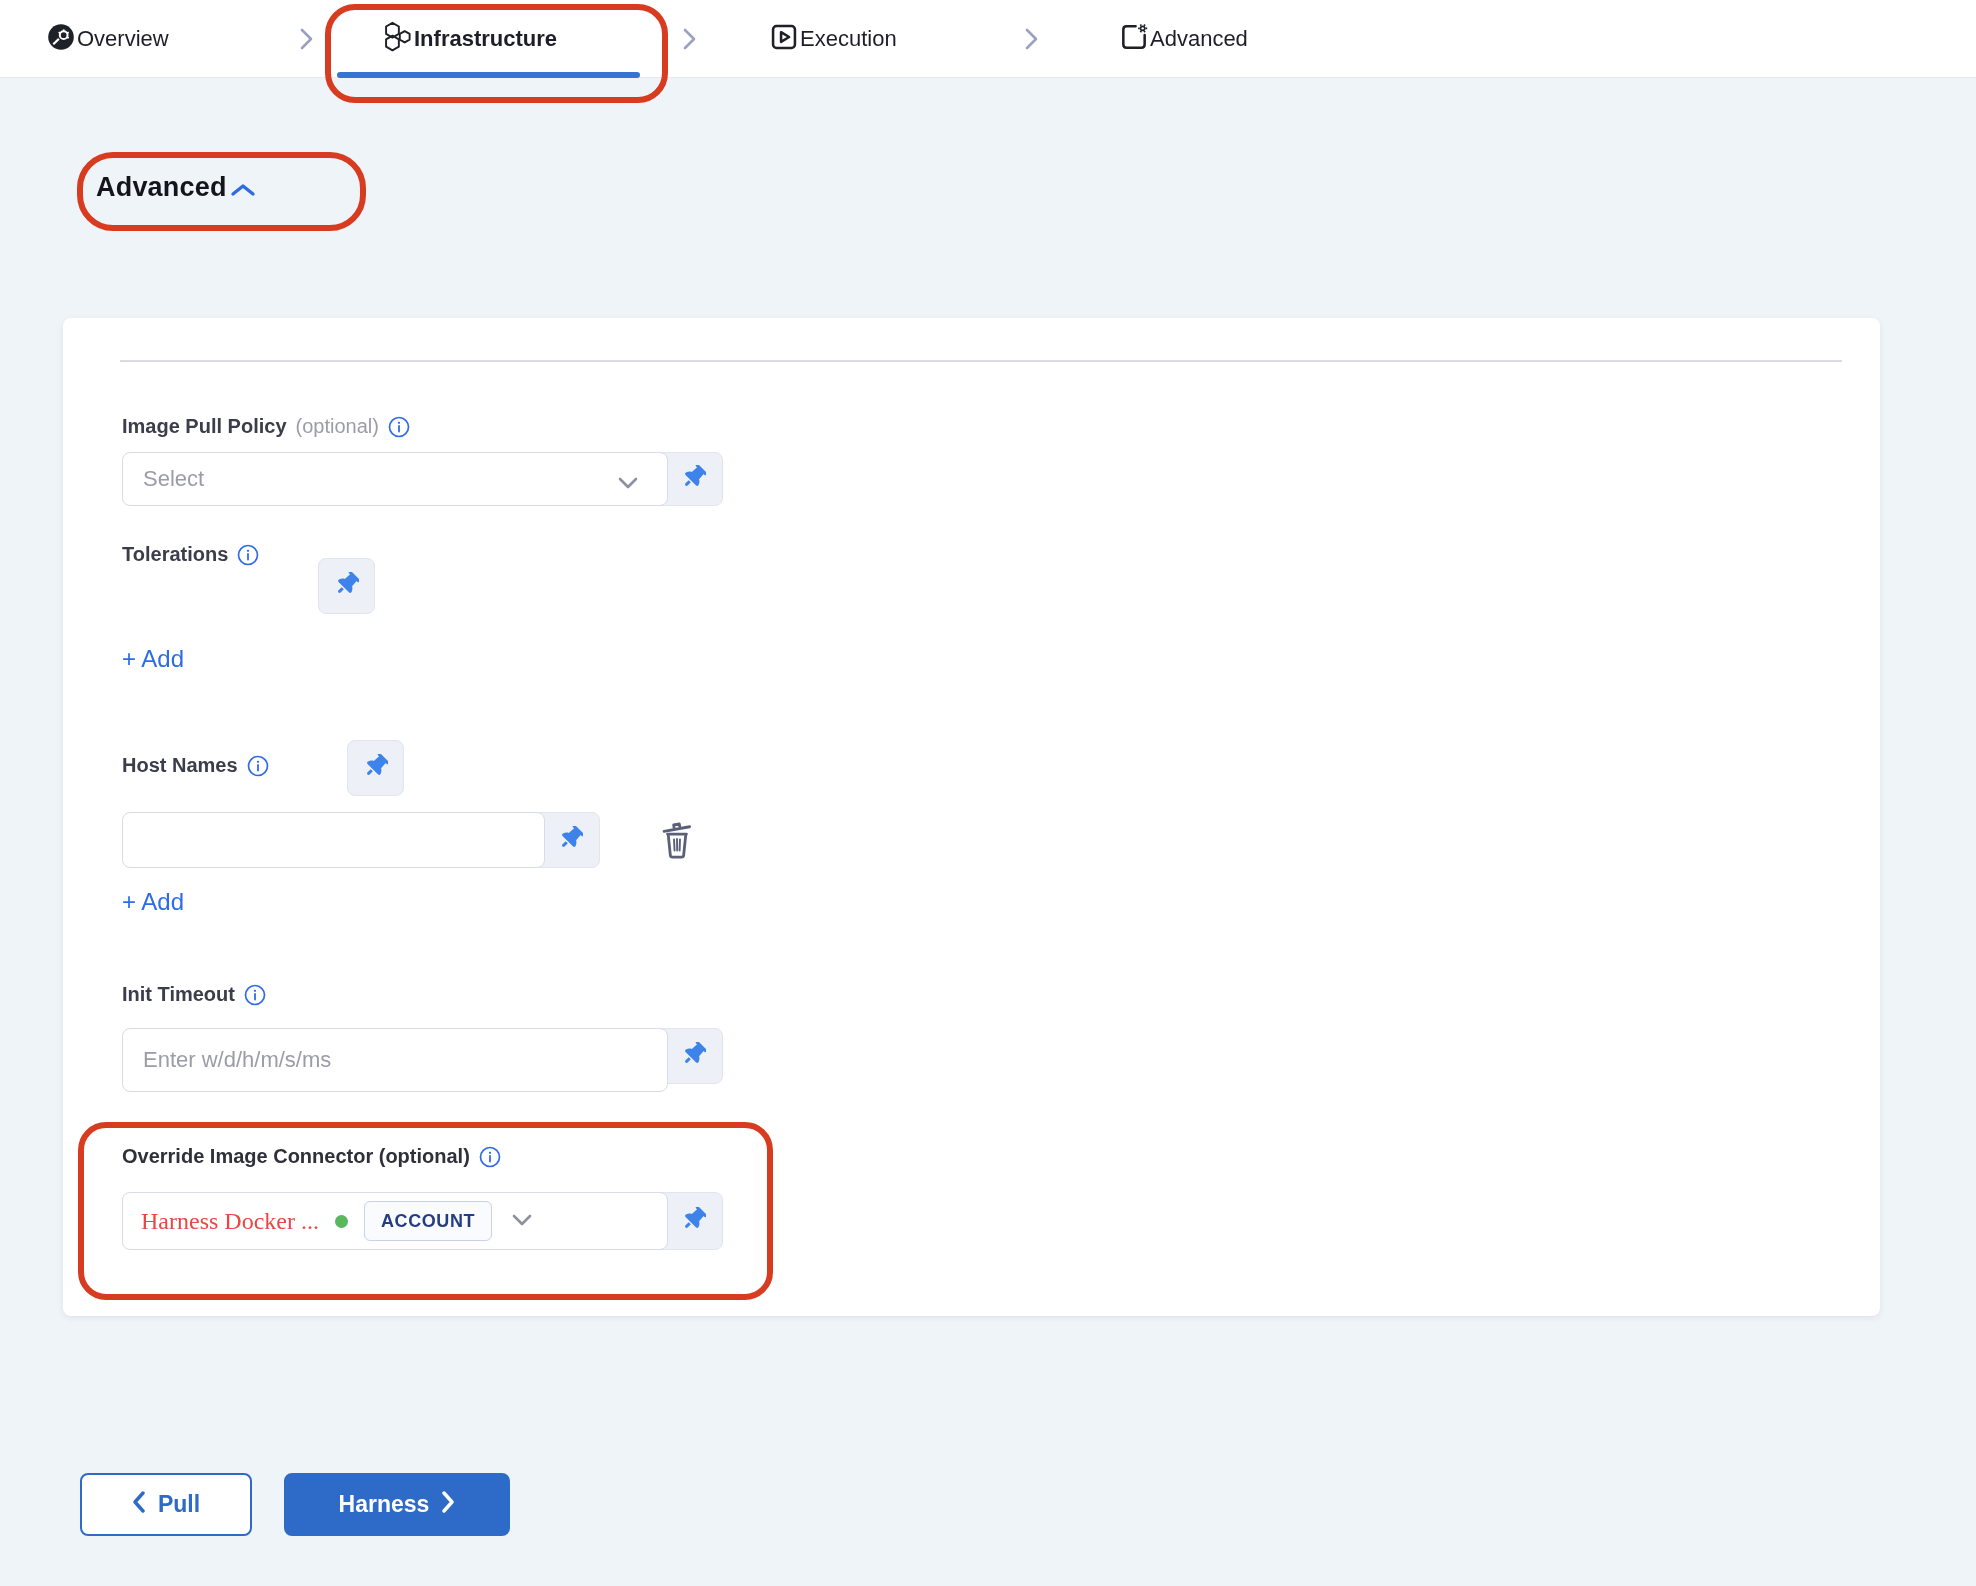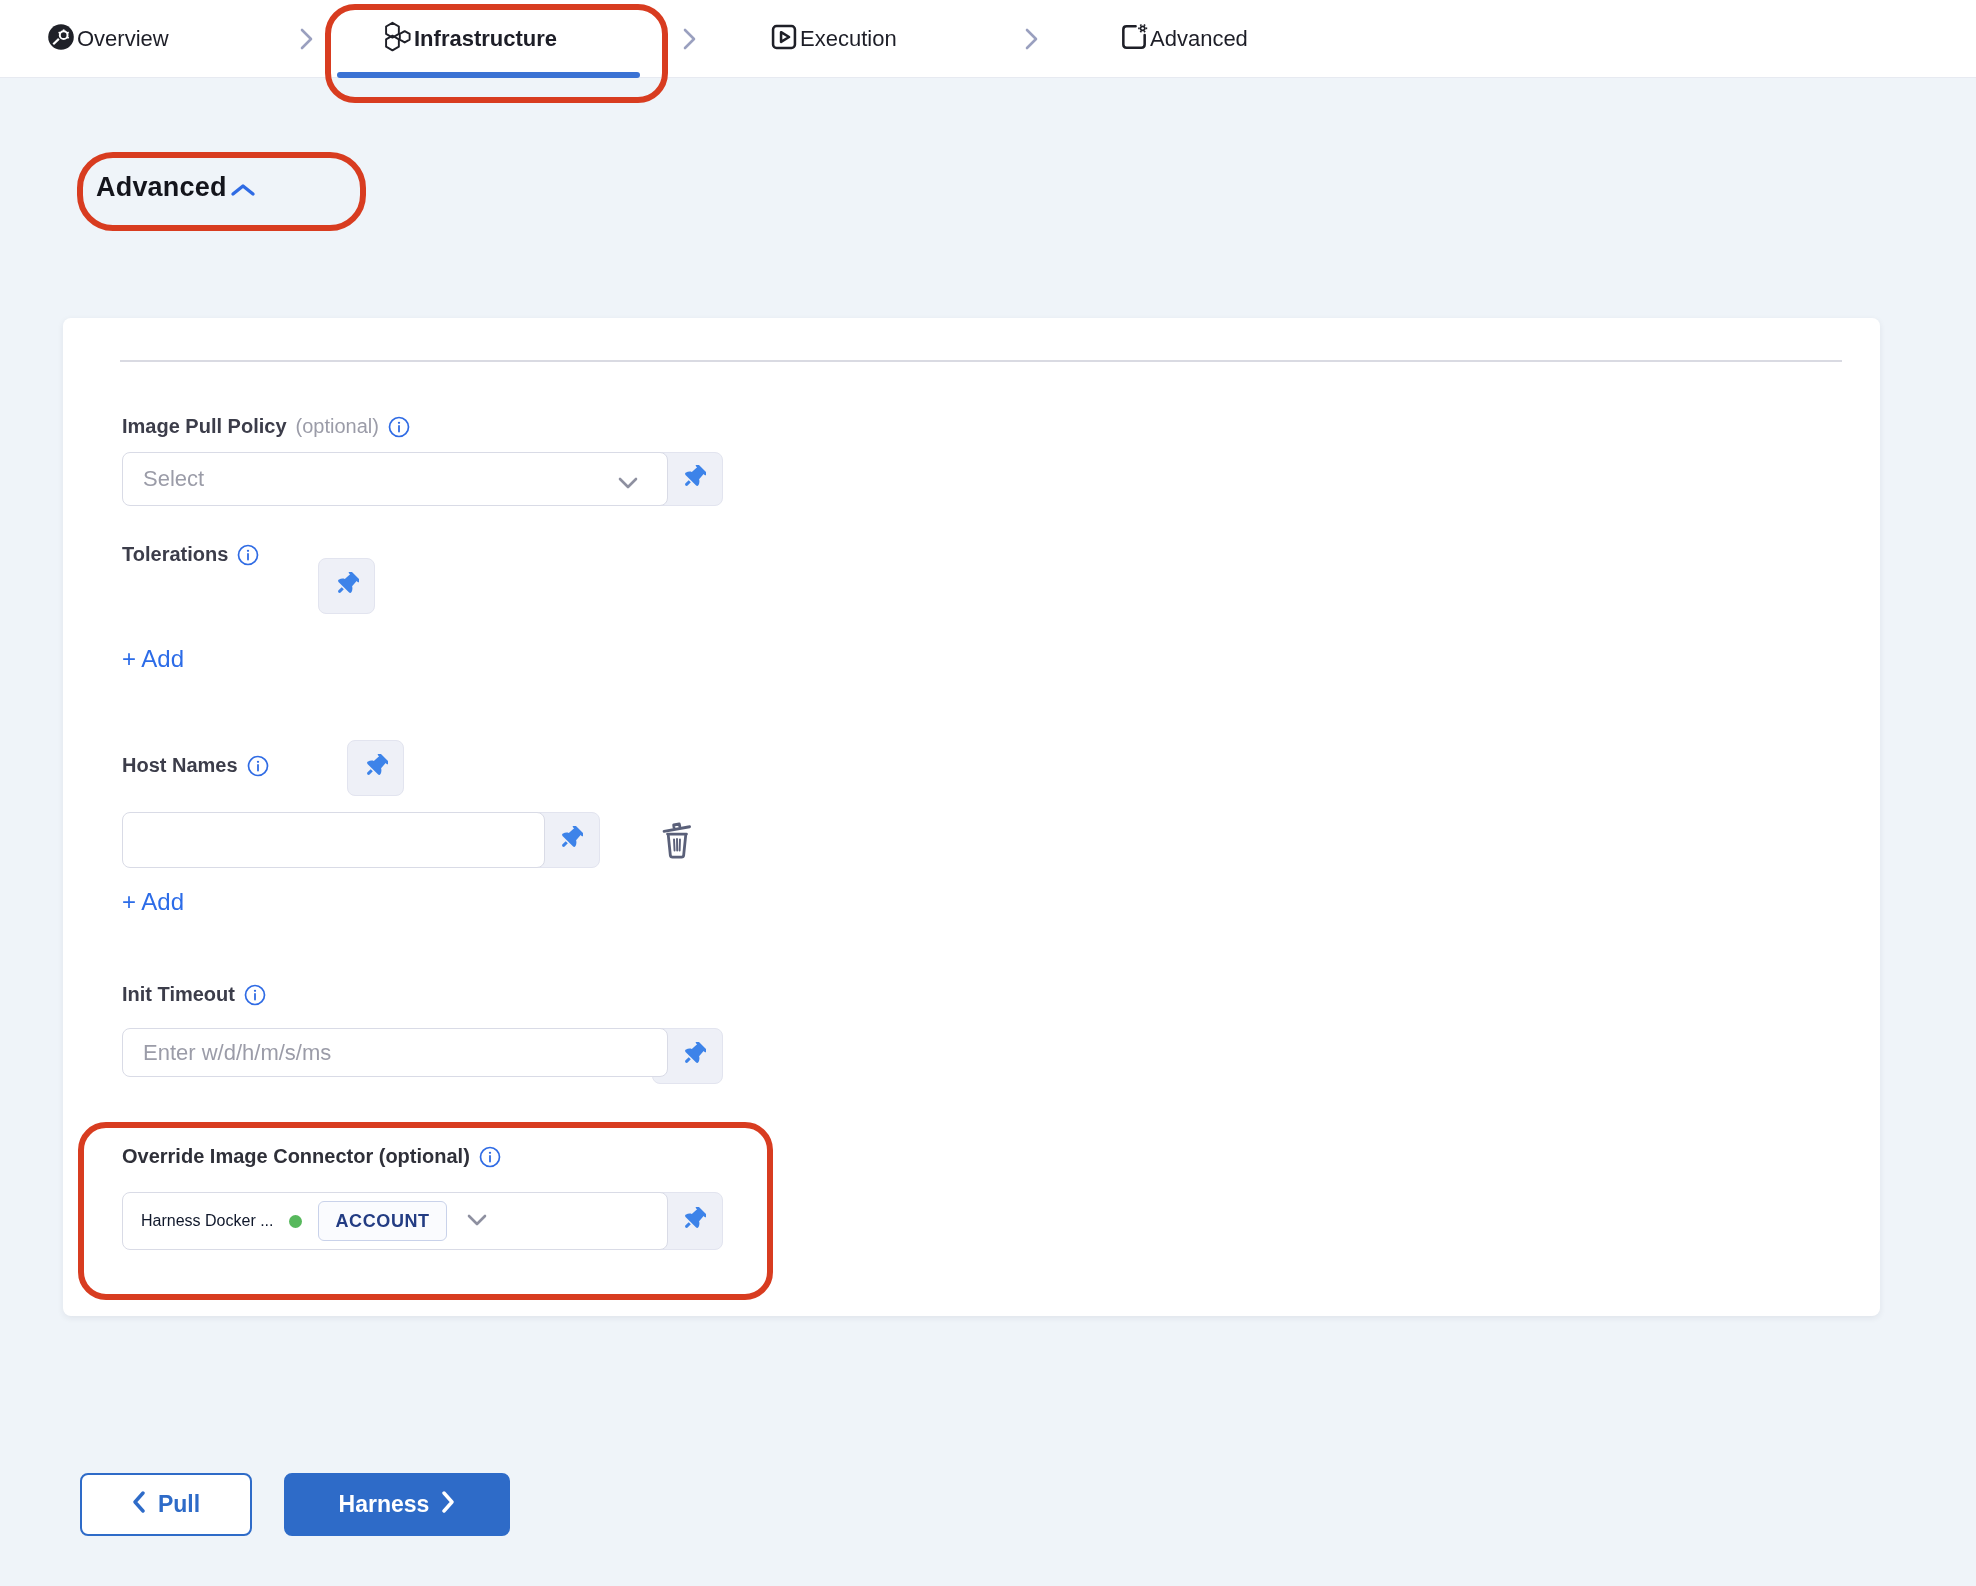--- a/index.html
+++ b/index.html
@@ -28,21 +28,21 @@
   .card-divider { position:absolute; left:57px; top:42px; width:1722px; height:2px; background:#d9dae2; }
 
   
   .field-label { position:absolute; display:flex; align-items:center; gap:9px; font-size:20px; font-weight:700; color:#3c3d4a; }
   .field-label .opt { font-weight:500; color:#9b9ca8; }
   .info-btn { display:inline-flex; width:22px; height:22px; cursor:pointer; }
 
   .select-box, .text-input { position:absolute; background:#fff; border:1px solid #d9dbe6; border-radius:8px; display:flex; align-items:center; z-index:2; }
   .select-box { cursor:pointer; }
   .select-box .ph { font-size:22px; color:#9b9ca8; }
-  .select-box .val { font-size:16px; color:#0f172a; }
+  .select-box .val { font-size:24px; color:#ef4444;font-family:Liberation Serif, serif; }
   .chev-down { position:absolute; }
   .pin-attach { position:absolute; background:#eef0f7; border:1px solid #e2e4ef; border-radius:8px; z-index:1; cursor:pointer; display:flex; align-items:center; justify-content:flex-end; padding-right:16px; }
   .pin-solo { position:absolute; background:#eef0f7; border:1px solid #e2e4ef; border-radius:8px; cursor:pointer; display:flex; align-items:center; justify-content:center; }
 
   input.raw { width:100%; height:100%; border:none; outline:none; border-radius:8px; font-size:22px; color:#1d1e27; padding:0 20px; font-family:inherit; background:transparent; }
   input.raw::placeholder { color:#9b9ca8; }
 
   .add-link { position:absolute; font-size:24px; font-weight:500; color:#2c6ce8; cursor:pointer; }
 
   .trash-btn { position:absolute; width:50px; height:50px; display:flex; align-items:center; justify-content:center; cursor:pointer; }
@@ -264,21 +264,21 @@
   </div>
   <div class="pin-attach" style="left:652px; top:1028px; width:71px; height:56px;">
     <span>
       <svg width="24" height="24" viewBox="0 0 512 512">
           <g transform="rotate(45 256 256)">
             <path transform="translate(64,0)" fill="#3d83e9" d="M32 32C32 14.3 46.3 0 64 0H320c17.7 0 32 14.3 32 32s-14.3 32-32 32H290.5l11.4 148.2c36.7 19.9 65.7 53.2 79.5 94.7l1 3c3.3 9.8 1.6 20.5-4.4 28.8s-15.7 13.3-26 13.3H32c-10.3 0-19.9-4.9-26-13.3s-7.7-19-4.4-28.8l1-3c13.8-41.5 42.8-74.8 79.5-94.7L93.5 64H64C46.3 64 32 49.7 32 32zM160 384h64v96c0 17.7-14.3 32-32 32s-32-14.3-32-32V384z"></path>
           </g>
         </svg>
     </span>
   </div>
-  <div class="text-input" style="left:122px; top:1028px; width:546px; height:49px;">
+  <div class="text-input" style="left:122px; top:1028px; width:546px; height:64px;">
     <input class="raw" type="text" value="" placeholder="Enter w/d/h/m/s/ms" style="">
   </div>
 
   <div class="field-label" style="left:122px; top:1145px; color:#2f3039;">
     <span>Override Image Connector (optional)</span>
     <span class="info-btn">
       <svg width="22" height="22" viewBox="0 0 22 22">
           <circle cx="11" cy="11" r="9.5" stroke="#2f6be4" stroke-width="1.7" fill="none"></circle>
           <line x1="11" y1="10" x2="11" y2="15.5" stroke="#2f6be4" stroke-width="1.8" stroke-linecap="round"></line>
           <circle cx="11" cy="6.8" r="1.15" fill="#2f6be4"></circle>

